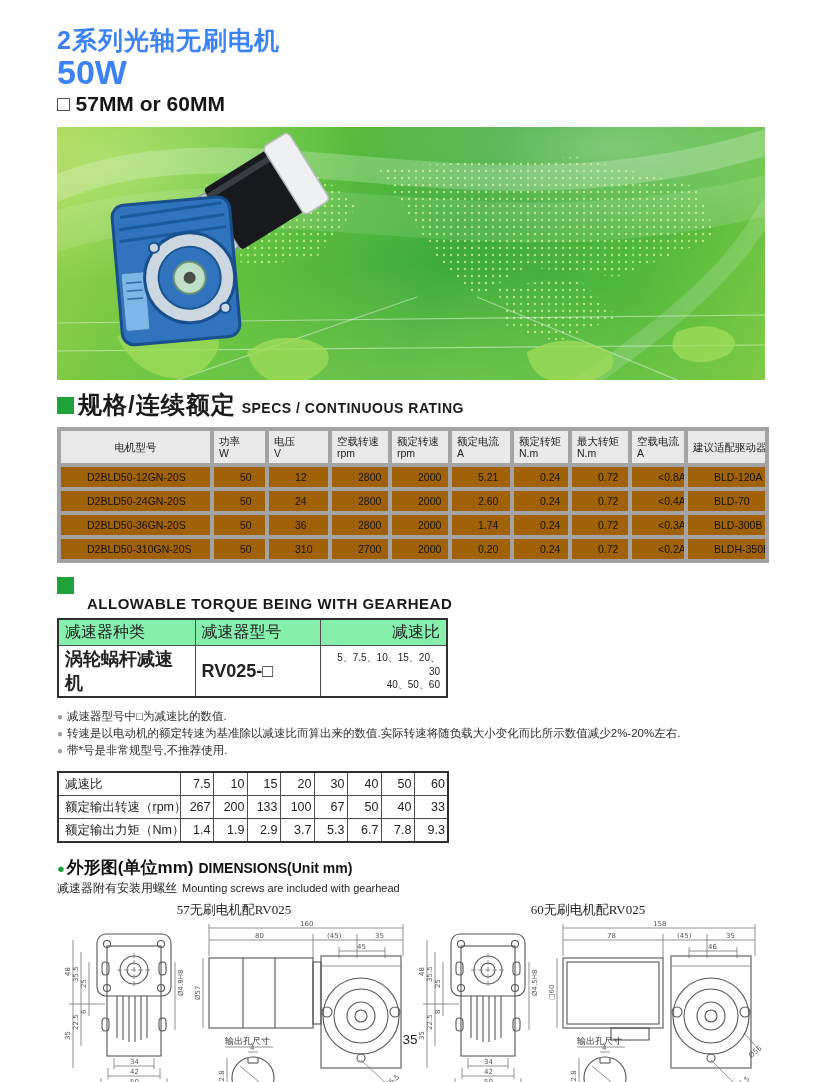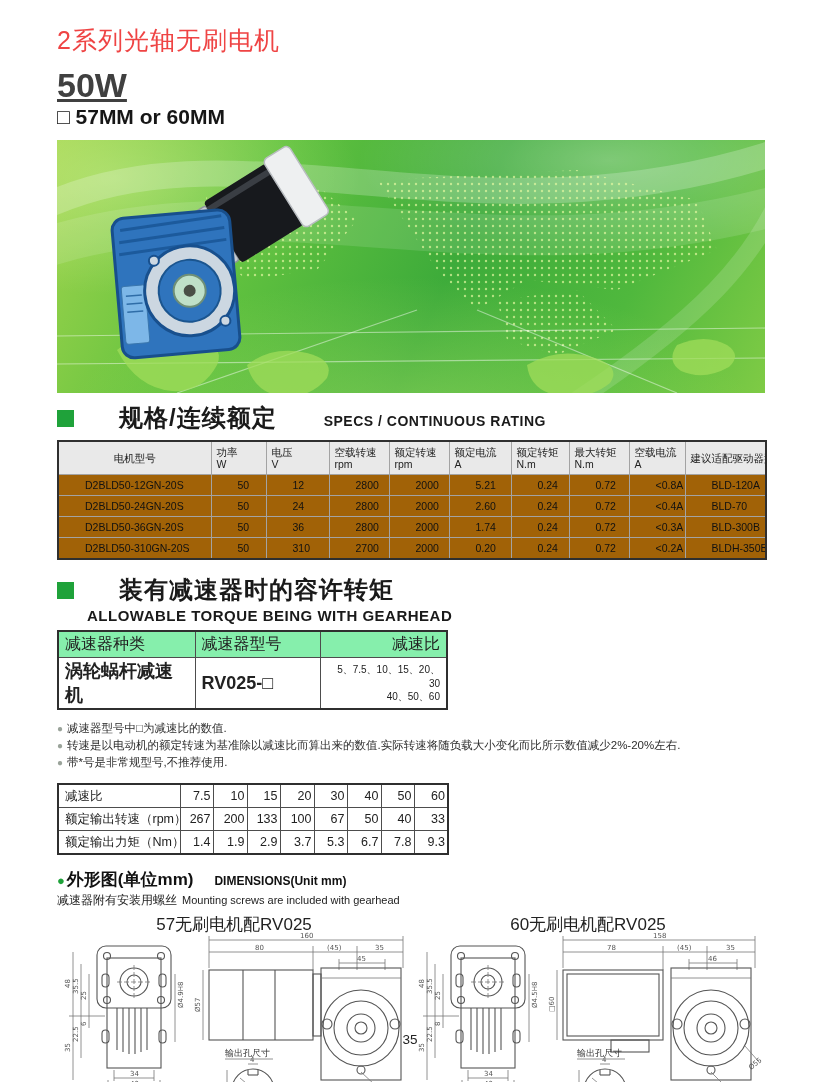--- a/index.html
+++ b/index.html
@@ -4,47 +4,47 @@
 <style>
   html,body{margin:0;padding:0;}
   body{
     width:820px;height:1082px;background:#ffffff;position:relative;
     font-family:"Liberation Sans","DejaVu Sans",sans-serif;color:#222;
     -webkit-font-smoothing:antialiased;
   }
   .page{position:absolute;left:57px;top:0;width:708px;}
 
   
-  .h-series{margin-top:27px;font-size:25px;font-weight:normal;color:#ef4444;letter-spacing:1px;line-height:1.05;}
-  .h-power{font-size:34px;font-weight:bold;color:#404040;line-height:1.0;margin-top:15px;text-decoration:underline;}
+  .h-series{margin-top:27px;font-size:25px;font-weight:bold;color:#3b82f6;letter-spacing:1px;line-height:1.05;}
+  .h-power{font-size:34px;font-weight:bold;color:#3b82f6;line-height:1.0;margin-top:2px;}
   .h-size{font-size:21px;font-weight:bold;color:#161616;line-height:1.2;margin-top:2px;}
 
   
   .banner{
     margin-top:11px;width:708px;height:253px;position:relative;overflow:hidden;
     background:
       radial-gradient(ellipse 420px 150px at 78% 8%, rgba(255,255,255,0.30), rgba(255,255,255,0) 60%),
       radial-gradient(ellipse 380px 180px at 8% 15%, rgba(235,255,180,0.35), rgba(255,255,255,0) 65%),
       radial-gradient(ellipse 500px 220px at 50% 115%, rgba(190,235,110,0.45), rgba(255,255,255,0) 70%),
       linear-gradient(115deg,#9fd44c 0%,#62c23f 28%,#3dab3a 55%,#4fb83d 78%,#7fcb45 100%);
   }
   .banner svg{position:absolute;left:0;top:0;}
   .product-svg{position:absolute;left:210px;top:12px;}
 
   
-  .sec{display:flex;align-items:baseline;margin-top:9px;gap:41px;}
+  .sec{display:flex;align-items:baseline;margin-top:9px;}
   .sq{width:17px;height:17px;background:#1fa23a;align-self:center;margin-right:4px;flex:0 0 auto;}
   .sec-cn{font-size:24px;font-weight:bold;color:#1a1a1a;letter-spacing:1px;}
   .sec-en{font-size:14px;font-weight:bold;color:#1a1a1a;margin-left:6px;letter-spacing:0.5px;}
   .sec-en2{font-size:15px;font-weight:bold;color:#1a1a1a;margin-left:30px;margin-top:1px;letter-spacing:0.5px;}
 
   
   table{border-collapse:collapse;table-layout:fixed;}
   .spec{width:708px;margin-top:6px;border:2px solid #2f2f2f;}
-  .spec th,.spec td{border:1px solid #a3a3a3;font-size:10.5px;font-weight:normal;
+  .spec th,.spec td{border:4px solid #a3a3a3;font-size:10.5px;font-weight:normal;
     padding:1px 5px;text-align:left;vertical-align:middle;overflow:hidden;white-space:nowrap;}
   .spec th{background:#e9e9e9;height:30px;}
   .spec th.c{text-align:center;}
   .spec td{height:18px;background:#a16207;color:#111;padding-left:26px;}
   .th-unit{display:block;line-height:1.15;}
 
   .ghead{width:389px;margin-top:6px;border:2px solid #2f2f2f;}
   .ghead th,.ghead td{border:1px solid #4d4d4d;padding:1px 6px;vertical-align:middle;overflow:hidden;}
   .ghead th{background:#86efac;font-size:16px;font-weight:normal;height:23px;text-align:left;}
   .ghead th.r{text-align:right;}
@@ -57,28 +57,28 @@
   .note-bullet{color:#9aa39a;margin-right:4px;font-size:10px;line-height:17px;}
 
   .rtable{width:390px;margin-top:12px;border:2px solid #2f2f2f;}
   .rtable td{border:1px solid #4d4d4d;font-size:12.5px;height:20px;text-align:right;padding:1px 2px;overflow:hidden;}
   .rtable td.lab{text-align:left;padding-left:6px;white-space:nowrap;}
 
   
   .dim-head{margin-top:13px;display:flex;align-items:baseline;}
   .green-dot{color:#1fa23a;font-size:13px;margin-right:2px;}
   .dim-cn{font-size:17px;font-weight:bold;color:#111;}
-  .dim-en{font-size:12px;font-weight:bold;color:#111;margin-left:21px;}
+  .dim-en{font-size:14px;font-weight:bold;color:#111;margin-left:5px;}
   .dim-sub{font-size:12px;color:#222;margin-top:1px;display:flex;align-items:baseline;}
   .dim-sub .en{font-size:11px;margin-left:5px;}
 
   
   .draws{display:flex;margin-top:4px;}
   .draw{width:354px;}
-  .draw-title{font-family:Liberation Sans, sans-serif;font-size:17px;color:#222;text-align:center;height:17px;}
+  .draw-title{font-family:Liberation Serif, serif;font-size:13px;color:#222;text-align:center;height:17px;}
   .draw svg{display:block;}
   .dline{stroke:#777;stroke-width:0.8;fill:none;}
   .oline{stroke:#555;stroke-width:1.1;fill:none;}
   .dtext{font-size:7px;fill:#555;font-family:"DejaVu Sans",sans-serif;}
   .ctext{font-size:9px;fill:#333;font-family:"DejaVu Sans",sans-serif;}
 
   .pageno{position:absolute;left:0;width:820px;top:1032px;text-align:center;font-size:13.5px;color:#222;}
 </style>
 </head>
 <body>
@@ -258,21 +258,20 @@
           <td>0.24</td>
           <td>0.72</td>
           <td>&lt;0.2A</td>
           <td>BLDH-350B</td>
     </tr>
   </tbody>
     </table>
 
   <div class="sec" style="margin-top:14px;">
     <span class="sq"></span>
-    <span class="sec-cn">装有减速器时的容许转矩</span>
   </div>
   <div class="sec-en2">ALLOWABLE TORQUE BEING WITH GEARHEAD</div>
 
   <table class="ghead">
     <colgroup>
         <col style="width:137px">
         <col style="width:125px">
         <col style="width:127px">
       </colgroup>
     <tbody>

